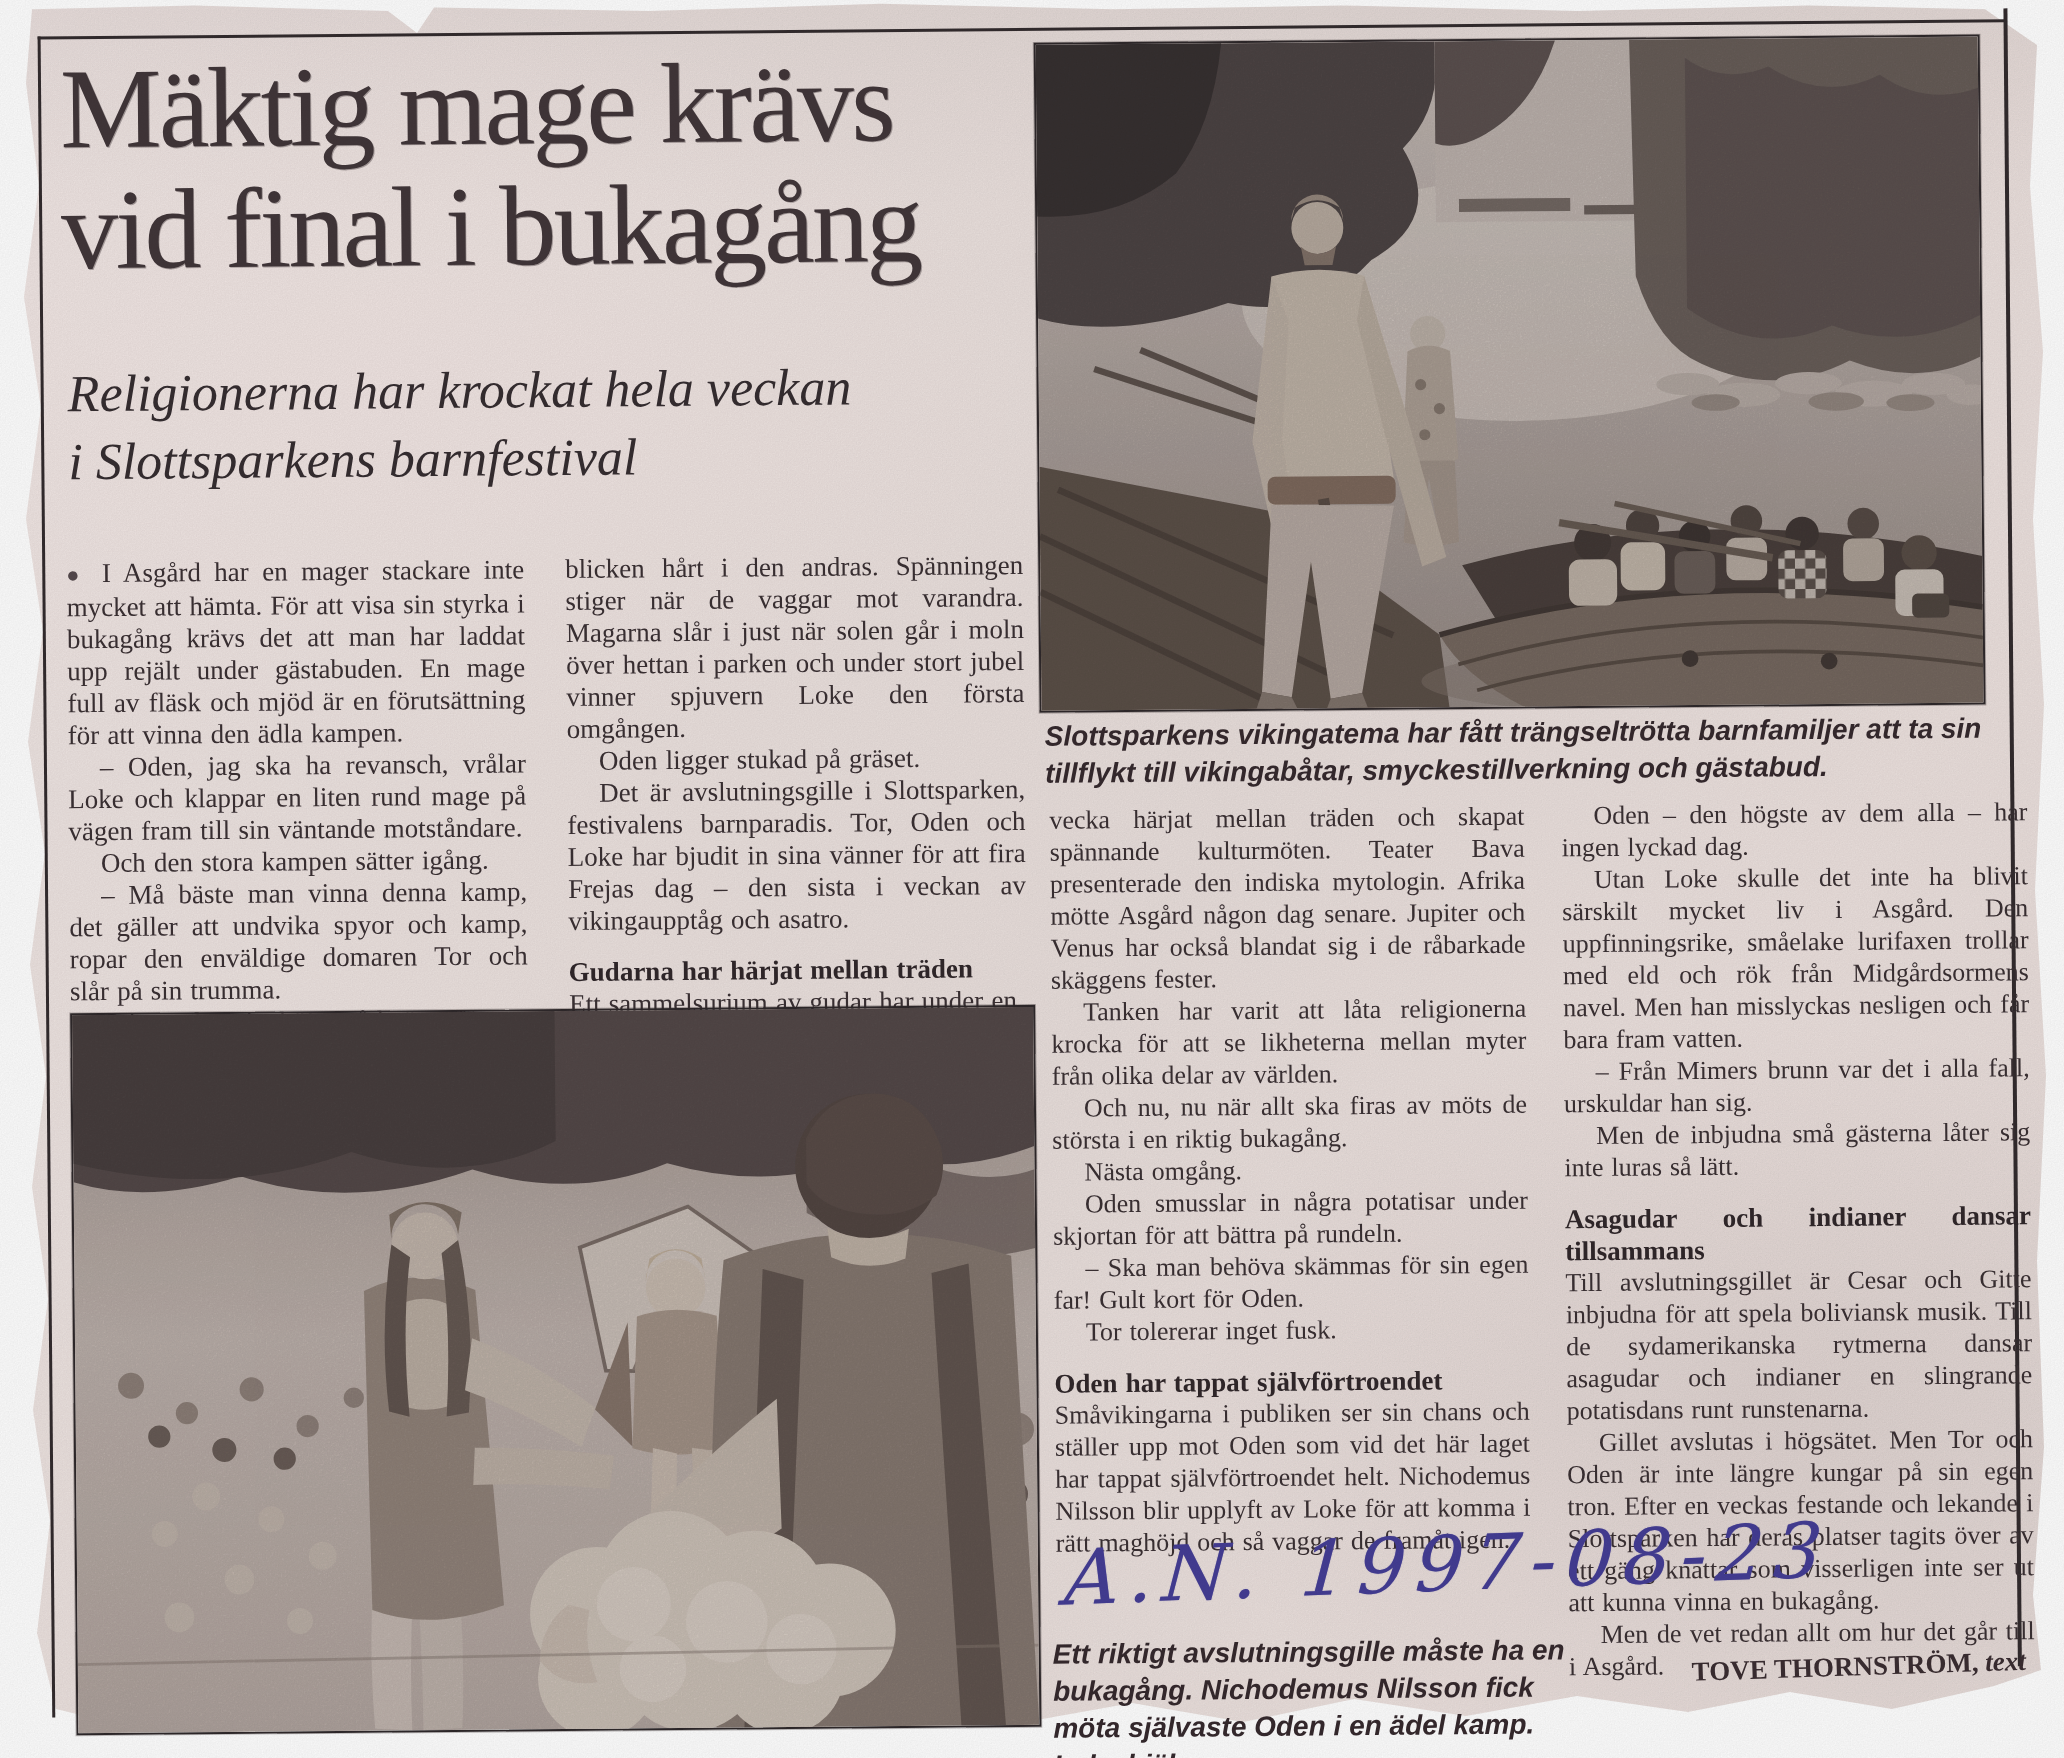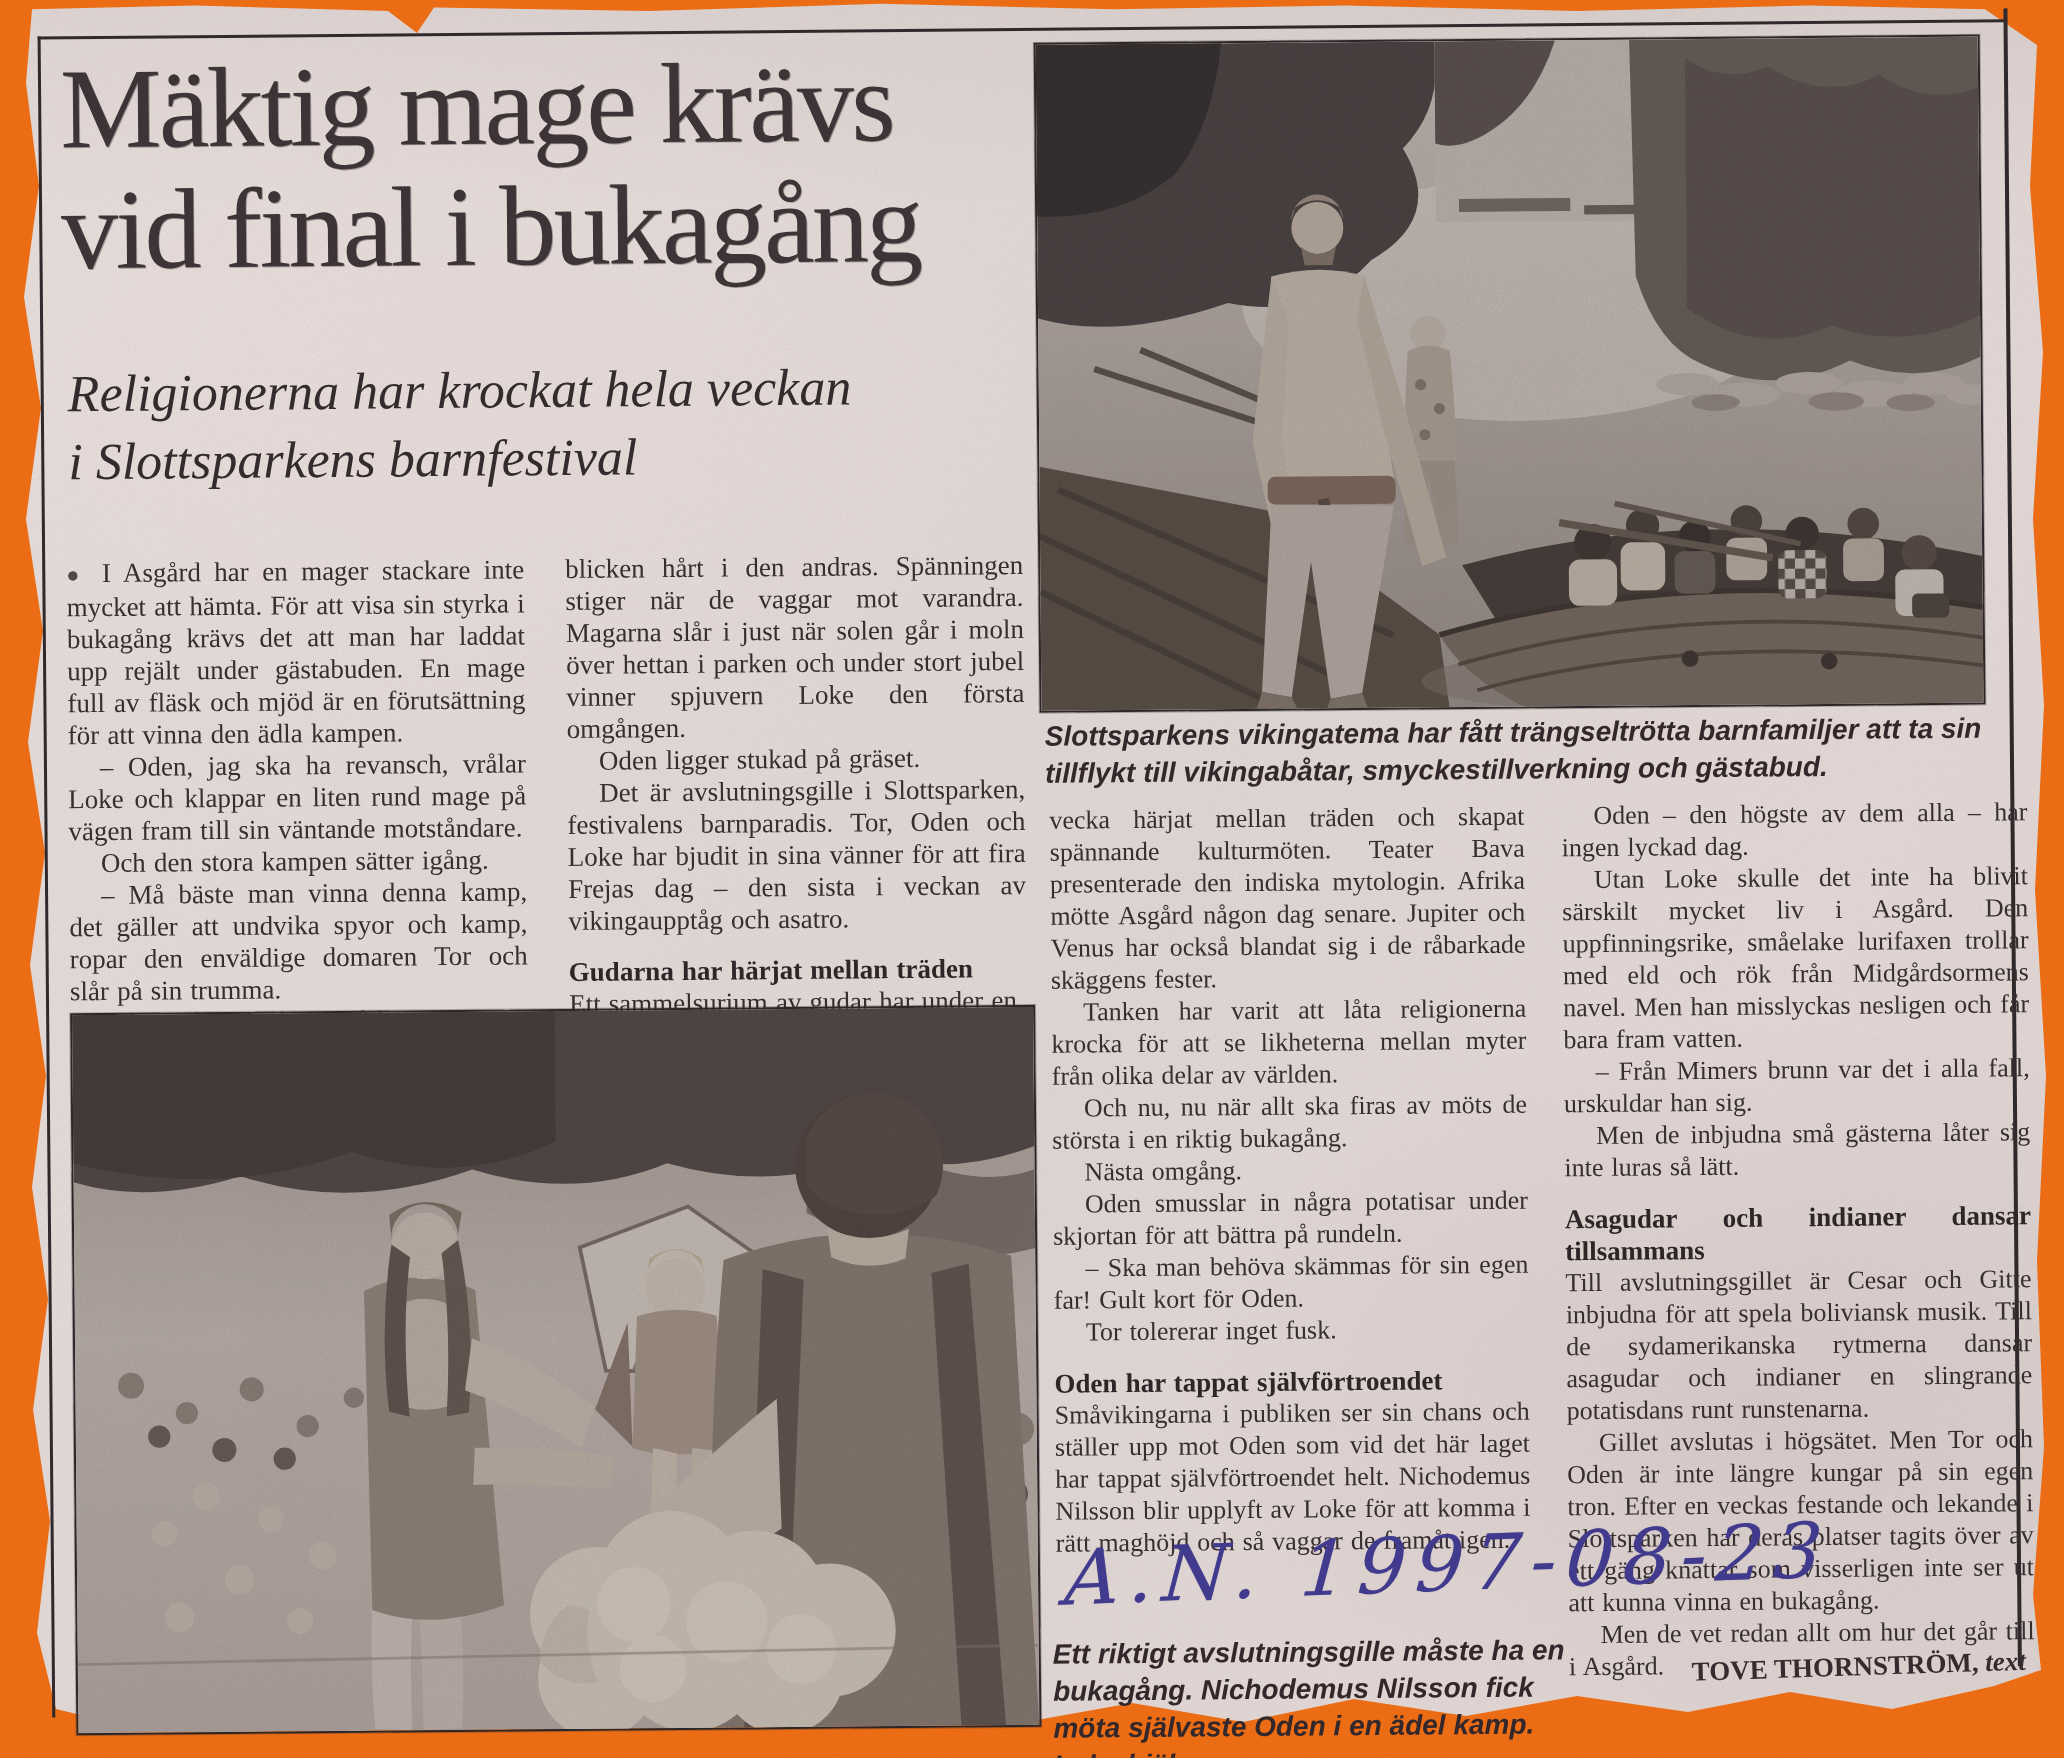--- a/index.html
+++ b/index.html
@@ -1,16 +1,16 @@
 <!DOCTYPE html>
 <html style="font-size:15px"><head>
 <meta charset="utf-8">
 <style>
   html,body{margin:0;padding:0;background:#171416;}
-  #stage{position:relative;width:2065px;height:1759px;background:#f97316;overflow:hidden;
+  #stage{position:relative;width:2065px;height:1759px;background:#ffffff;overflow:hidden;
          font-family:"Liberation Serif", serif;}
   
   #paper{position:absolute;left:0;top:0;width:2065px;height:1759px;
     background:linear-gradient(115deg,#f0e6e4 0%,#ece2df 30%,#e9dfdc 55%,#ece1de 78%,#e7dcd9 100%);
     clip-path:polygon(32px 9.3px,195px 5.6px,388px 11px,417px 33px,434px 7.4px,649px 11px,881px 3.7px,
       1113px 9.3px,1345px 5.6px,1577px 11px,1809px 5.6px,1985px 9.3px,2037px 45px,
       2030px 186px,2043px 352px,2033px 519px,2044px 705px,2035px 890px,2046px 1076px,
       2037px 1261px,2044px 1447px,2033px 1595px,2041px 1670px,
       1994px 1686px,1892px 1709px,1790px 1692px,1688px 1712px,1577px 1696px,1466px 1716px,
       1354px 1699px,1243px 1722px,1132px 1703px,1020px 1723px,909px 1707px,798px 1727px,

